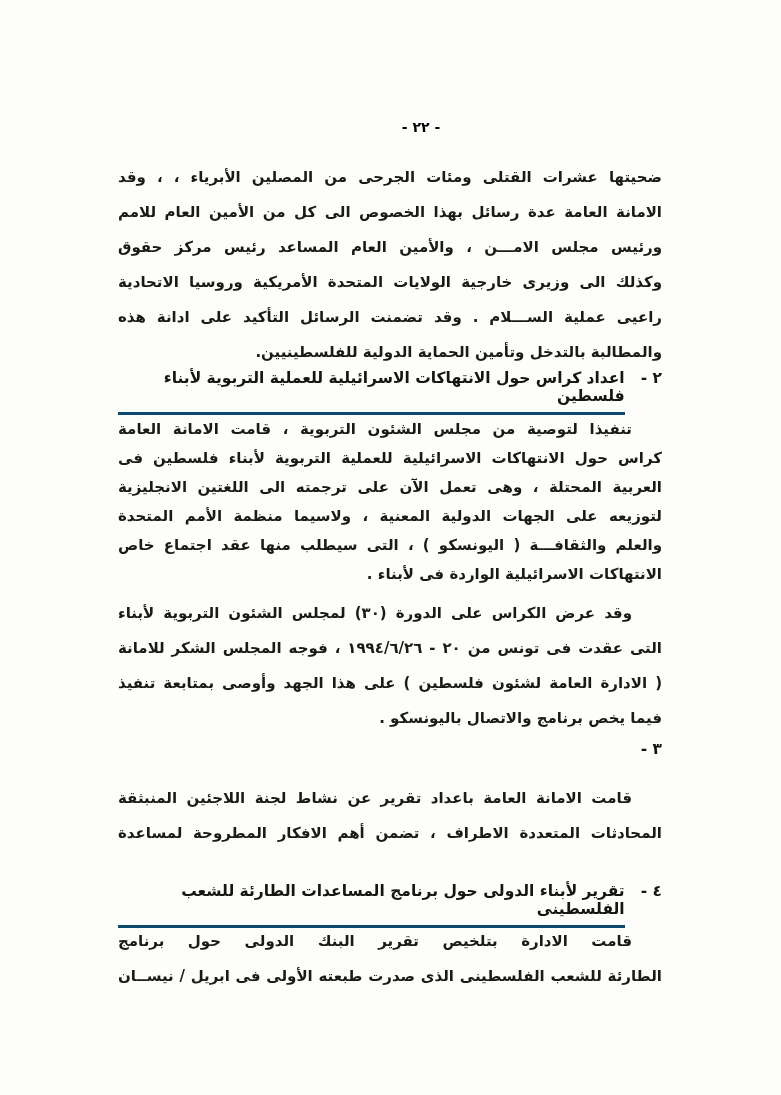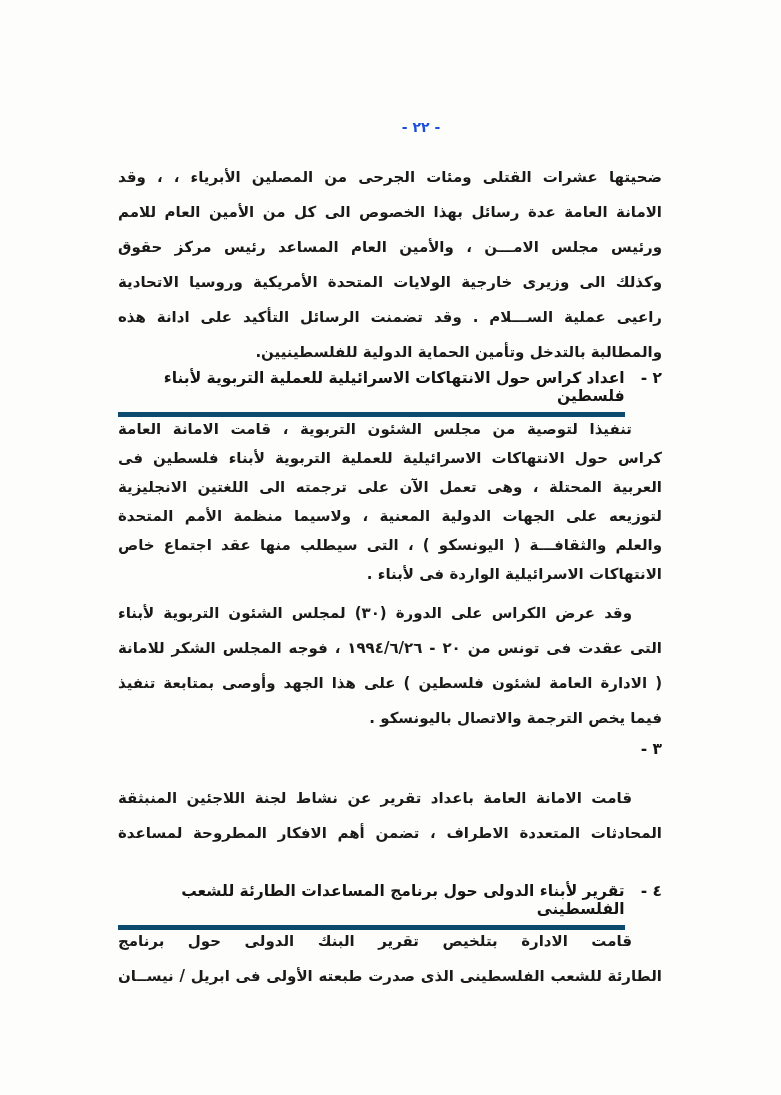--- a/index.html
+++ b/index.html
@@ -18,21 +18,21 @@
     overflow: hidden;
   }
   .pagenum {
     position: absolute;
     top: 119px;
     left: 330px;
     width: 182px;
     text-align: center;
     font-size: 14px;
     font-weight: bold;
-    color: #1d4ed8;
+    color: #000000;
   }
   .para {
     position: absolute;
     left: 118px;
     width: 544px;
     direction: rtl;
     unicode-bidi: embed;
     font-size: 15px;
     font-weight: bold;
     color: #1b1a18;
@@ -57,21 +57,21 @@
     direction: rtl;
     display: flex;
     gap: 16px;
     align-items: flex-start;
     font-size: 15.5px;
     font-weight: bold;
     color: #161513;
   }
   .h-num { flex: 0 0 auto; }
   .h-title {
-    border-bottom: 5px solid #0c4a6e;
+    border-bottom: 3px solid #0c4a6e;
     padding-bottom: 7px;
   }
 </style>
 </head>
 <body>
 
 <div class="page">
 
   <div class="pagenum">- ٢٢ -</div>
 
@@ -95,21 +95,21 @@
     <div class="line">العربية المحتلة ، وهى تعمل الآن على ترجمته الى اللغتين الانجليزية والفرنسيـــة</div>
     <div class="line">لتوزيعه على الجهات الدولية المعنية ، ولاسيما منظمة الأمم المتحدة للتربيـــــــة</div>
     <div class="line">والعلم والثقافـــة ( اليونسكو ) ، التى سيطلب منها عقد اجتماع خاص لمناقشـــــة</div>
     <div class="line short">الانتهاكات الاسرائيلية الواردة فى لأبناء .</div>
   </div>
 
   <div class="para" style="top:596px">
     <div class="line indent">وقد عرض الكراس على الدورة (٣٠) لمجلس الشئون التربوية لأبناء فلسطـين</div>
     <div class="line">التى عقدت فى تونس من ٢٠ - ١٩٩٤/٦/٢٦ ، فوجه المجلس الشكر للامانة العامـة</div>
     <div class="line">( الادارة العامة لشئون فلسطين ) على هذا الجهد وأوصى بمتابعة تنفيذ التوصيـــــة</div>
-    <div class="line short">فيما يخص الترجمة والاتصال باليونسكو .</div>
+    <div class="line short">فيما يخص برنامج والاتصال باليونسكو .</div>
   </div>
 
   <div class="heading" style="top:740px">
     <span class="h-num">٣ -</span>
   </div>
 
   <div class="para" style="top:781px">
     <div class="line indent">قامت الامانة العامة باعداد تقرير عن نشاط لجنة اللاجئين المنبثقة عـــــــن</div>
     <div class="line">المحادثات المتعددة الاطراف ، تضمن أهم الافكار المطروحة لمساعدة الشعـــــــب</div>
   </div>

